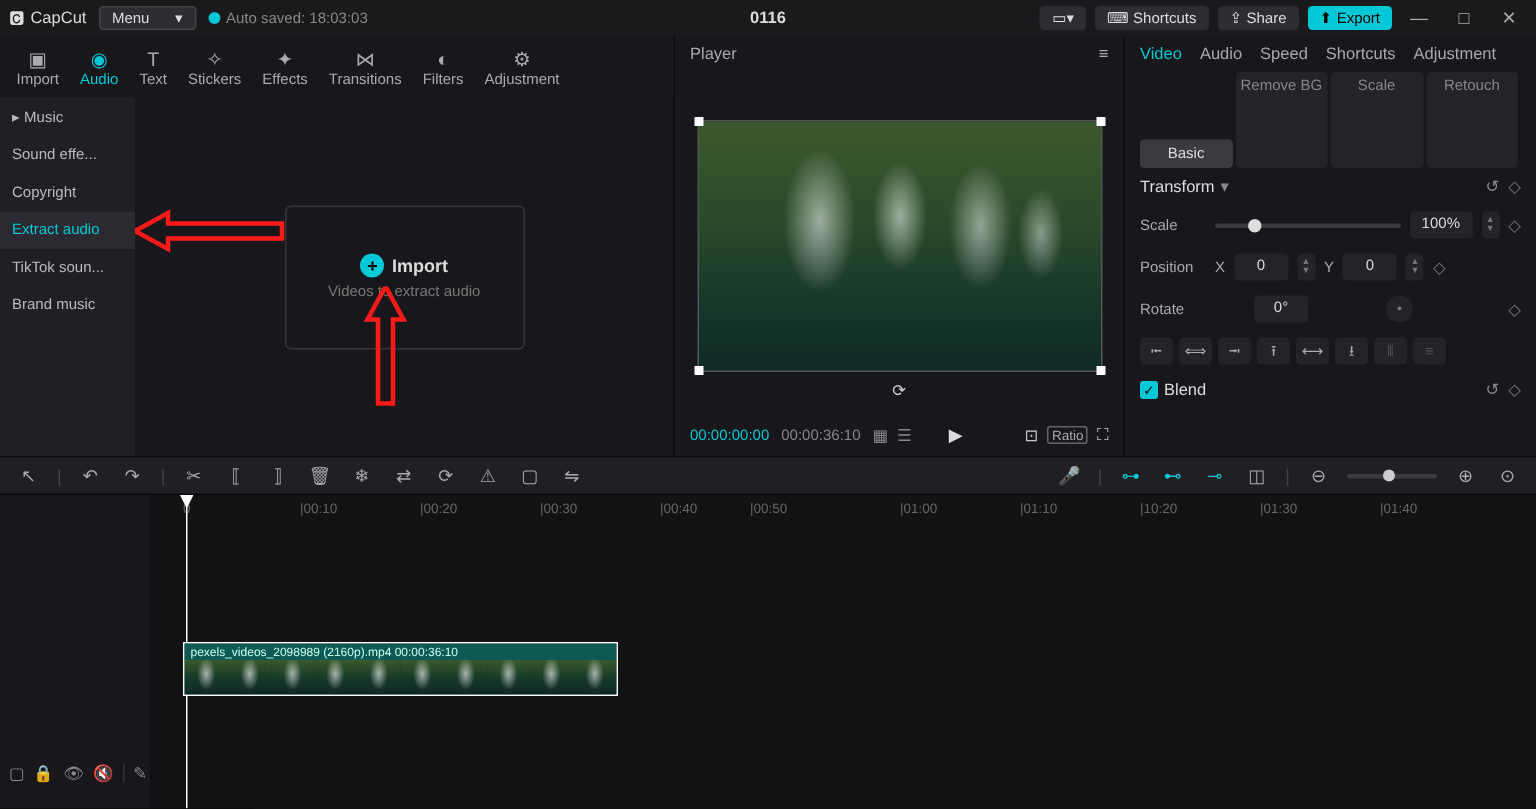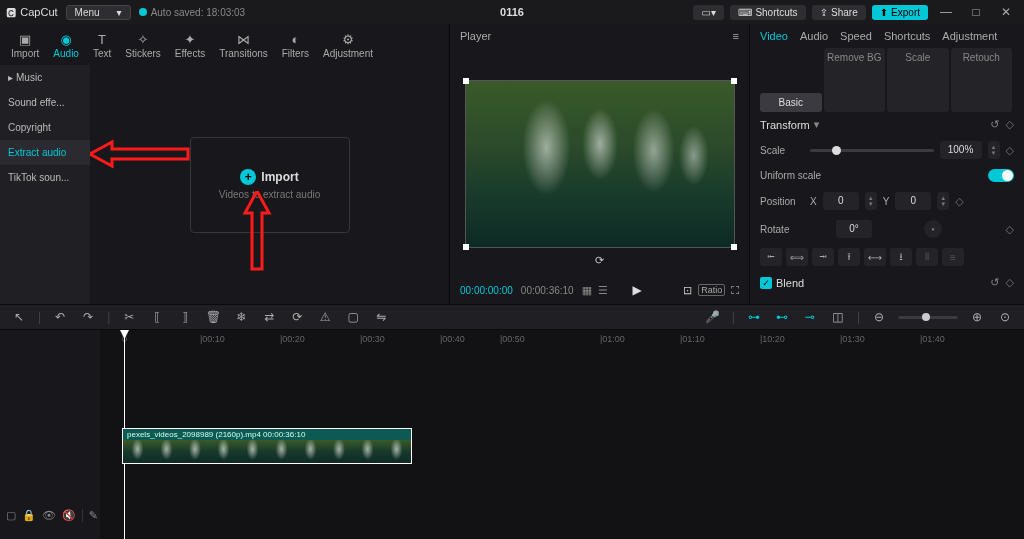--- a/index.html
+++ b/index.html
@@ -190,20 +190,21 @@
     <div class="media-content">
       <div class="category-list">
         <div class="cat-item sub">
             <span>▸</span>
             <span>Music</span>
           </div>
         <div class="cat-item">Sound effe...</div>
         <div class="cat-item">Copyright</div>
         <div class="cat-item active">Extract audio</div>
         <div class="cat-item">TikTok soun...</div>
+        <div class="cat-item">Brand music</div>
       </div>
       <div class="import-area">
         <div class="import-box">
           <div class="import-row">
             <span class="import-plus">+</span>
             <span class="import-label">Import</span>
           </div>
           <span class="import-sub">Videos to extract audio</span>
         </div>
 
@@ -271,24 +272,20 @@
           </span>
       </div>
       <div class="row">
         <span class="label">Scale</span>
         <div class="slider">
             <div class="knob"></div>
           </div>
         <span class="val-box">100%</span>
         <span class="stepper">▲<br>▼</span>
         <span class="kf">◇</span>
-      </div>
-      <div class="row">
-        <span>Uniform scale</span>
-        <span class="toggle"></span>
       </div>
       <div class="row">
         <span class="label">Position</span>
         <span>X</span>
         <span class="num-box">0</span>
         <span class="stepper">▲<br>▼</span>
         <span>Y</span>
         <span class="num-box">0</span>
         <span class="stepper">▲<br>▼</span>
         <span class="kf">◇</span>

